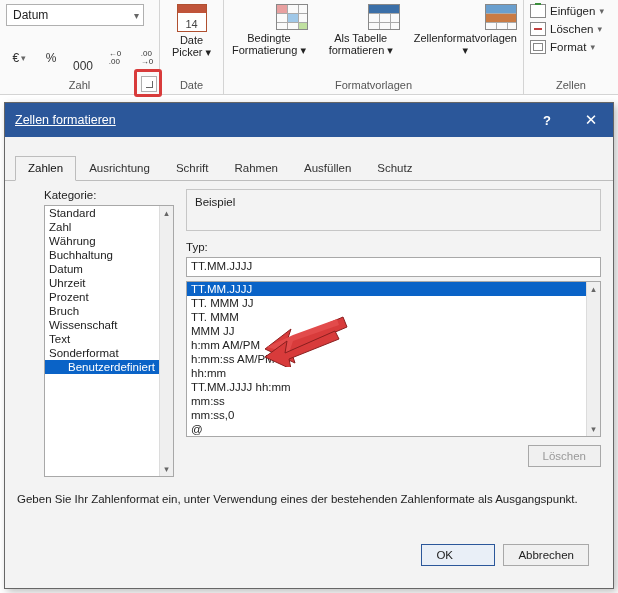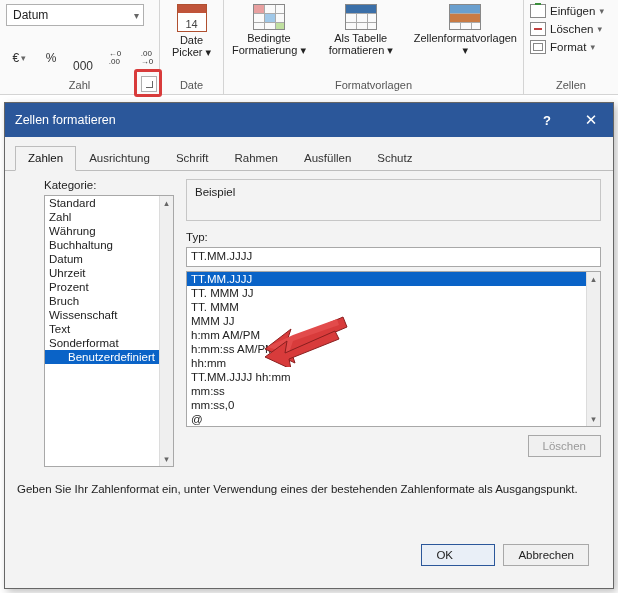--- a/index.html
+++ b/index.html
@@ -78,21 +78,21 @@
     width:30px;height:28px;border:1px solid #b05030; position:relative; background:#fff;
   }
   .cal-icon::before {
     content:""; position:absolute; top:0;left:0;right:0;height:8px;background:#c0543a;
   }
   .cal-icon .num { position:absolute; bottom:1px; left:0; right:0;text-align:center;font-size:11px;color:#444;}
   .big-label { font-size:11px; text-align:center; line-height:1.1; margin-top:2px;}
   
   .fmt-group { width:300px; }
   .fmt-row { display:flex; gap:14px; }
-  .fmt-item { display:flex; flex-direction:column; align-items:center; width:86px;}
+  .fmt-item { display:flex; flex-direction:column; align-items:flex-end; width:86px;}
   .grid-icon {
     width:32px;height:26px;
     background:
       linear-gradient(#aaa,#aaa) 0 8px/100% 1px no-repeat,
       linear-gradient(#aaa,#aaa) 0 17px/100% 1px no-repeat,
       linear-gradient(#aaa,#aaa) 10px 0/1px 100% no-repeat,
       linear-gradient(#aaa,#aaa) 21px 0/1px 100% no-repeat;
     border:1px solid #888;
     position:relative;
   }
@@ -129,31 +129,31 @@
     border:1px solid #666;
     box-shadow: 3px 3px 8px rgba(0,0,0,.25);
     background:#f3f3f3;
     display:flex; flex-direction:column;
   }
   .titlebar {
     height:34px; background:#2b579a; color:#fff;
     display:flex; align-items:center; justify-content:space-between;
     padding:0 0 0 10px;
   }
-  .titlebar .title { font-size:12.5px; }
+  .titlebar .title { font-size:12.5px;text-decoration:underline; }
   .titlebar .controls { display:flex; height:100%; }
   .titlebar .ctl {
     width:44px; display:flex;align-items:center;justify-content:center;
     font-size:13px; cursor:default;
   }
   .titlebar .ctl.help { font-weight:bold; }
   .titlebar .ctl.close { font-size:15px; }
   
   .tabs {
-    display:flex; padding: 8px 10px 0 10px; gap:0;
+    display:flex; padding: 18px 10px 0 10px; gap:0;
     border-bottom:1px solid #bdbdbd;
     background:#f3f3f3;
   }
   .tab {
     padding:5px 12px 6px 12px;
     border:1px solid transparent;
     border-bottom:none;
     font-size:11.5px;
     position:relative; top:1px;
     color:#333;

